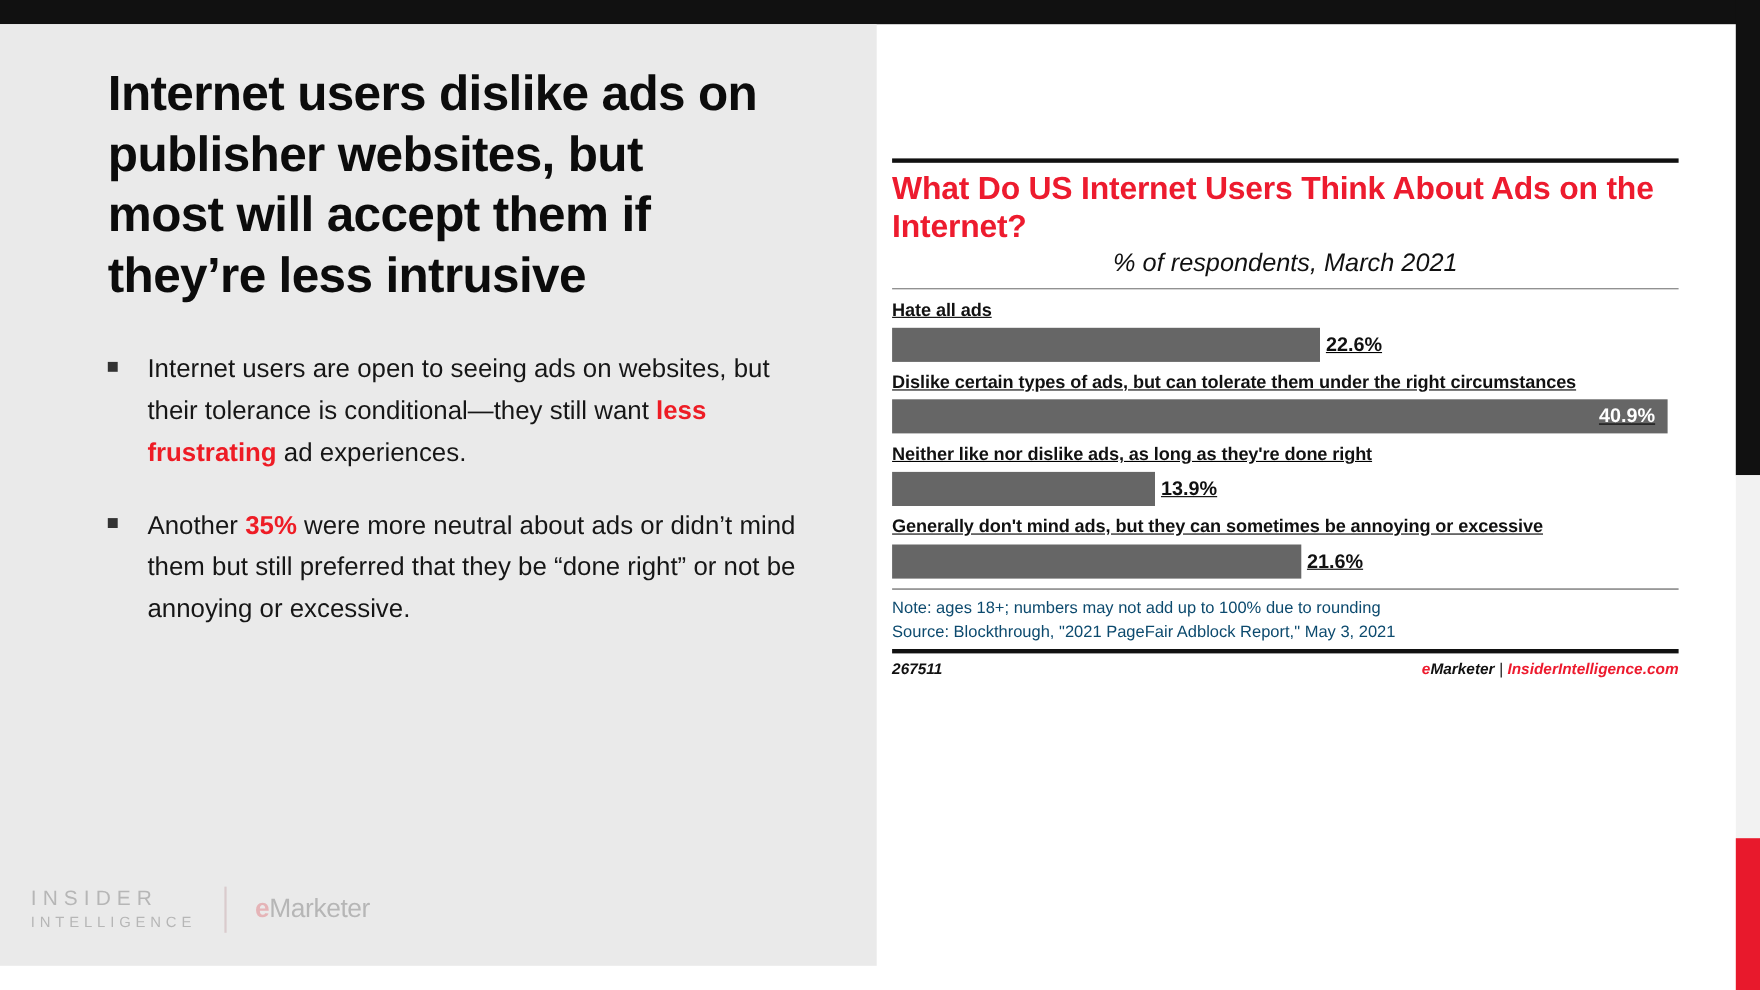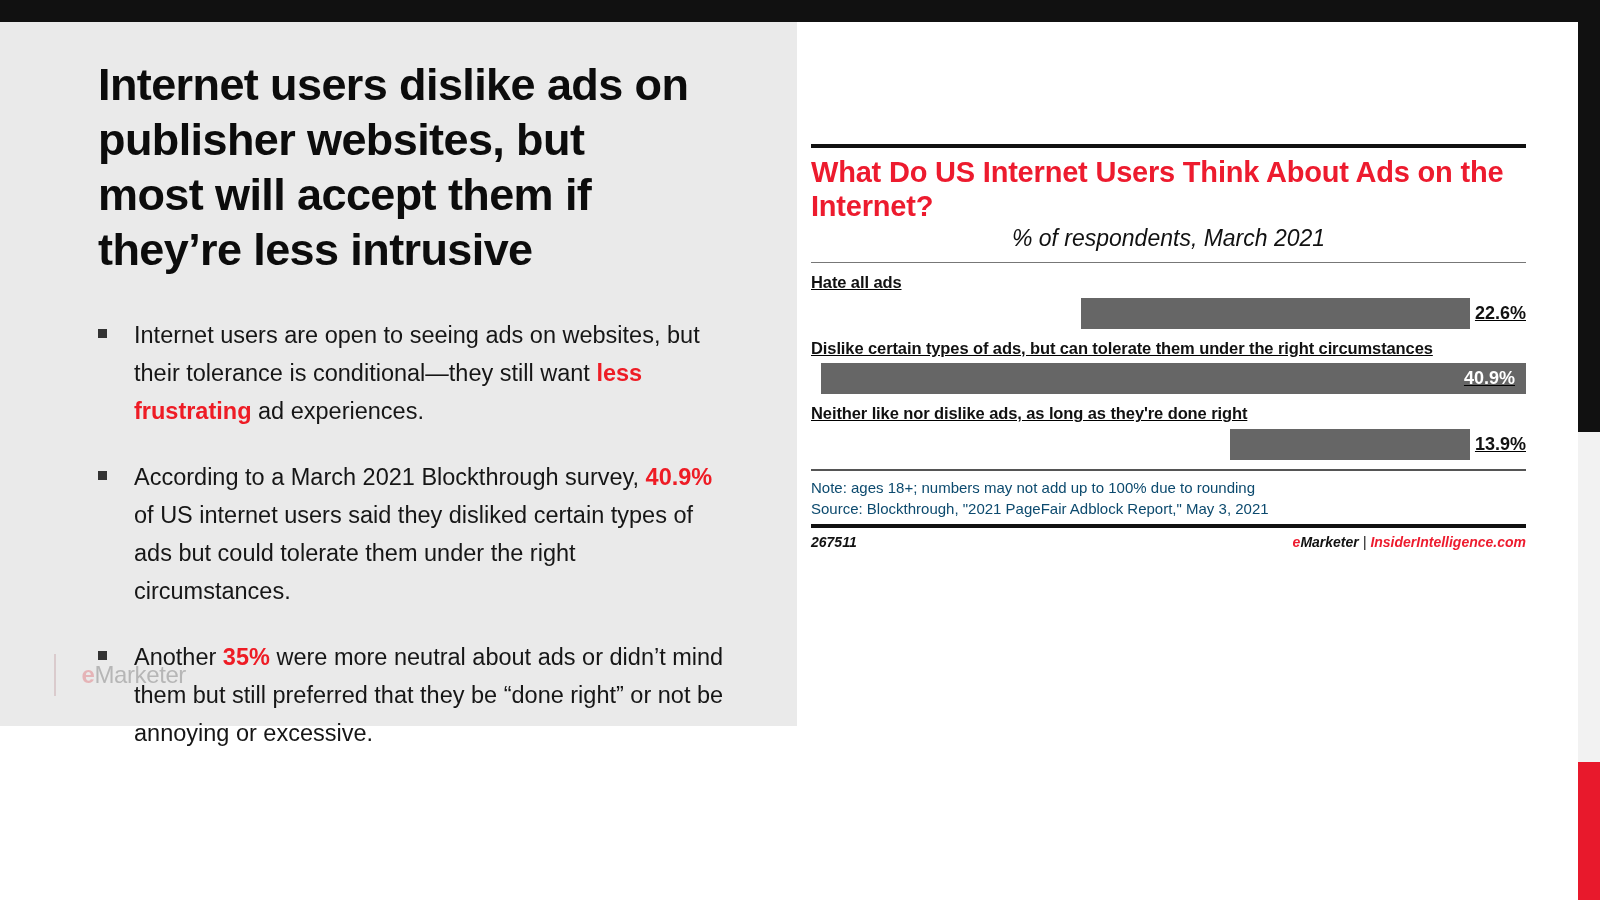--- a/index.html
+++ b/index.html
@@ -39,21 +39,21 @@
     position: absolute;
     right: 0; top: 762px;
     width: 22px; height: 138px;
     background: #e8192c;
   }
 
   
   .left-panel {
     position: absolute;
     left: 0; top: 22px;
-    width: 797px; height: 704px;
+    width: 797px; height: 856px;
     background: #eaeaea;
     box-sizing: border-box;
     padding: 36px 60px 0 98px;
   }
   .headline {
     font-size: 45px;
     line-height: 1.22;
     font-weight: 700;
     color: #0c0c0c;
     letter-spacing: -0.6px;
@@ -164,21 +164,20 @@
     font-weight: 700;
     color: #111111;
     line-height: 1.32;
     margin-bottom: 4px;
     letter-spacing: -0.1px;
   }
   .bar-row {
     display: flex;
     align-items: center;
     height: 31px;
-    justify-content: flex-end;
   }
   .bar-fill {
     height: 31px;
     background: #666666;
     display: flex;
     align-items: center;
     justify-content: flex-end;
     box-sizing: border-box;
   }
   .bar-val-out {
@@ -226,28 +225,29 @@
 
 <div class="left-panel">
 
   <h1 class="headline">Internet users dislike ads on publisher websites, but most will accept them if they’re less intrusive</h1>
 
   <ul class="bullets">
     <li class="bullet">
       <span class="marker"></span><span>Internet users are open to seeing ads on websites, but their tolerance is conditional—they still want </span><span class="hl">less frustrating</span><span> ad experiences.</span>
     </li>
     <li class="bullet">
-      <span class="marker"></span><span>According to a March 2021 Blockthrough survey, </span><span class="hl">40.9%</span><span> of US internet users said they disliked certain types of ads but could tolerate them under the right circumstances.</span>
-    </li>
-    <li class="bullet">
       <span class="marker"></span><span>Another </span><span class="hl">35%</span><span> were more neutral about ads or didn’t mind them but still preferred that they be “done right” or not be annoying or excessive.</span>
     </li>
   </ul>
 
   <div class="brand">
+    <div class="brand-ii">
+      <span class="l1">INSIDER</span>
+      <span class="l2">INTELLIGENCE</span>
+    </div>
     <div class="brand-div"></div>
     <div class="brand-em"><span class="e">e</span><span>Marketer</span></div>
   </div>
 
 </div>
 
 <div class="chart">
 
   <div class="rule-heavy"></div>
 
@@ -276,20 +276,27 @@
     </div>
 
     <div class="bar-group">
       <div class="bar-label">Neither like nor dislike ads, as long as they're done right</div>
       <div class="bar-row">
         <div class="bar-fill" style="width: 239.482px; background: rgb(102, 102, 102);"></div>
         <div class="bar-val-out">13.9%</div>
       </div>
     </div>
 
+    <div class="bar-group">
+      <div class="bar-label">Generally don't mind ads, but they can sometimes be annoying or excessive</div>
+      <div class="bar-row">
+        <div class="bar-fill" style="width: 372.145px; background: rgb(102, 102, 102);"></div>
+        <div class="bar-val-out">21.6%</div>
+      </div>
+    </div>
 
 
   </div>
 
   <div class="rule-mid"></div>
 
   <div class="notes">
     <div>Note: ages 18+; numbers may not add up to 100% due to rounding</div>
     <div>Source: Blockthrough, "2021 PageFair Adblock Report," May 3, 2021</div>
   </div>

